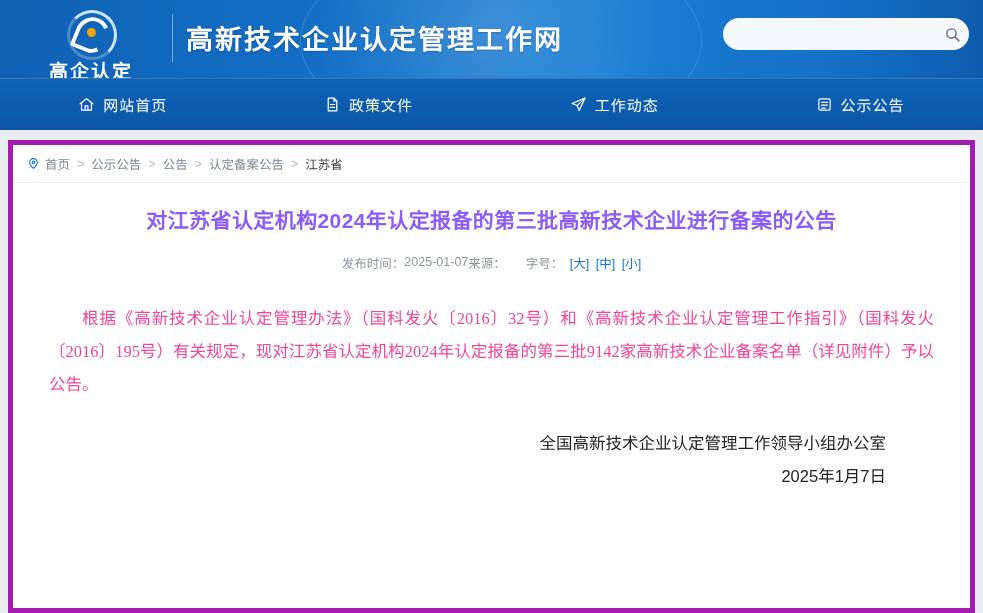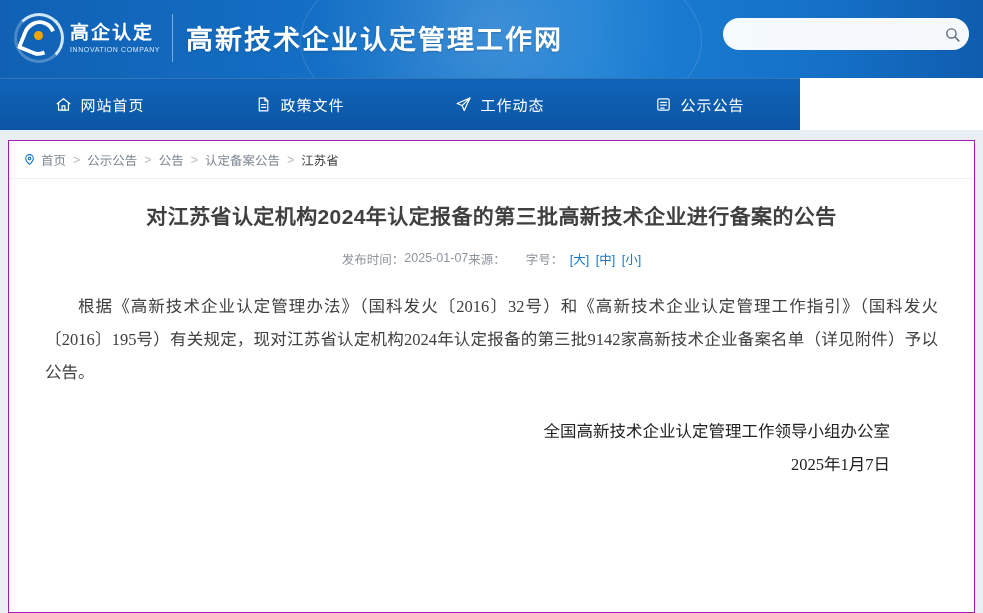--- a/index.html
+++ b/index.html
@@ -33,21 +33,21 @@
     position: absolute;
     left: 300px; top: -60px;
     width: 400px; height: 200px;
     border-radius: 50%;
     border: 1px solid rgba(255,255,255,0.13);
   }
   .logo-wrap {
     position: absolute;
     left: 12px; top: 8px;
     width: 160px; height: 60px;
-    display: flex; align-items: center;
+    display: flex; align-items: center; flex-direction: column;
   }
   .logo-mark {
     position: relative;
     width: 54px; height: 54px;
     flex: 0 0 54px;
   }
   .logo-mark .ring {
     position: absolute; left: 2px; top: 2px;
     width: 50px; height: 50px;
     border-radius: 50%;
@@ -123,21 +123,21 @@
   }
   .search-icon {
     width: 34px; height: 32px;
     display: flex; align-items: center; justify-content: center;
     cursor: pointer;
   }
 
   
   .nav {
     position: relative;
-    width: 800px; height: 52px;
+    width: 983px; height: 52px;
     background: linear-gradient(180deg, #0e63b8 0%, #0c56a4 100%);
     display: flex;
     align-items: flex-end;
     border-top: 1px solid rgba(255,255,255,0.18);
   }
   .nav-item {
     flex: 1;
     height: 52px;
     display: flex;
     align-items: center;
@@ -155,21 +155,21 @@
   .page {
     width: 983px;
     height: 483px;
     background: #e9eef3;
     padding: 10px 8px 0 8px;
   }
   .card {
     background: #ffffff;
     width: 967px;
     height: 473px;
-    border: 1px solid #a21caf;
+    border: 5px solid #a21caf;
     position: relative;
     overflow: hidden;
   }
   .breadcrumb {
     height: 38px;
     display: flex;
     align-items: center;
     padding: 0 14px;
     font-size: 12.5px;
     color: #7d8792;
@@ -185,21 +185,21 @@
   .breadcrumb .current { color: #404040; }
 
   .article {
     padding: 22px 36px 0 36px;
   }
   .article h1 {
     margin: 0;
     font-size: 21px;
     line-height: 1.5;
     text-align: center;
-    color: #404040;
+    color: #8b5cf6;
     font-weight: bold;
     font-family: "Liberation Sans", sans-serif;
     letter-spacing: 0.4px;
   }
   .meta {
     margin-top: 16px;
     display: flex;
     align-items: center;
     justify-content: center;
     gap: 0;
@@ -208,34 +208,34 @@
   }
   .meta .fontsize { margin-left: 20px; color: #8d959d; }
   .meta .fontsize a {
     color: #1677c8;
     text-decoration: none;
     margin-left: 3px;
     cursor: pointer;
   }
 
   .content {
-    margin-top: 22px;
+    margin-top: 30px;
     font-family: "Liberation Serif", serif;
     font-size: 16.5px;
     line-height: 2.0;
-    color: #404040;
+    color: #ec4899;
     text-align: justify;
   }
   .content p { margin: 0 0 18px 0; }
   .content .indent { text-indent: 2em; }
   .content .attach { margin-top: 16px; text-indent: 2em; }
   .signature {
     margin-top: 26px;
     text-align: right;
-    font-family: Liberation Serif, serif;
+    font-family: Liberation Sans, sans-serif;
     font-size: 16.5px;
     line-height: 2.0;
     color: #222;
     padding-right: 48px;
   }
 
   .attachment-link {
     position: absolute;
     left: 46px;
     bottom: 22px;

